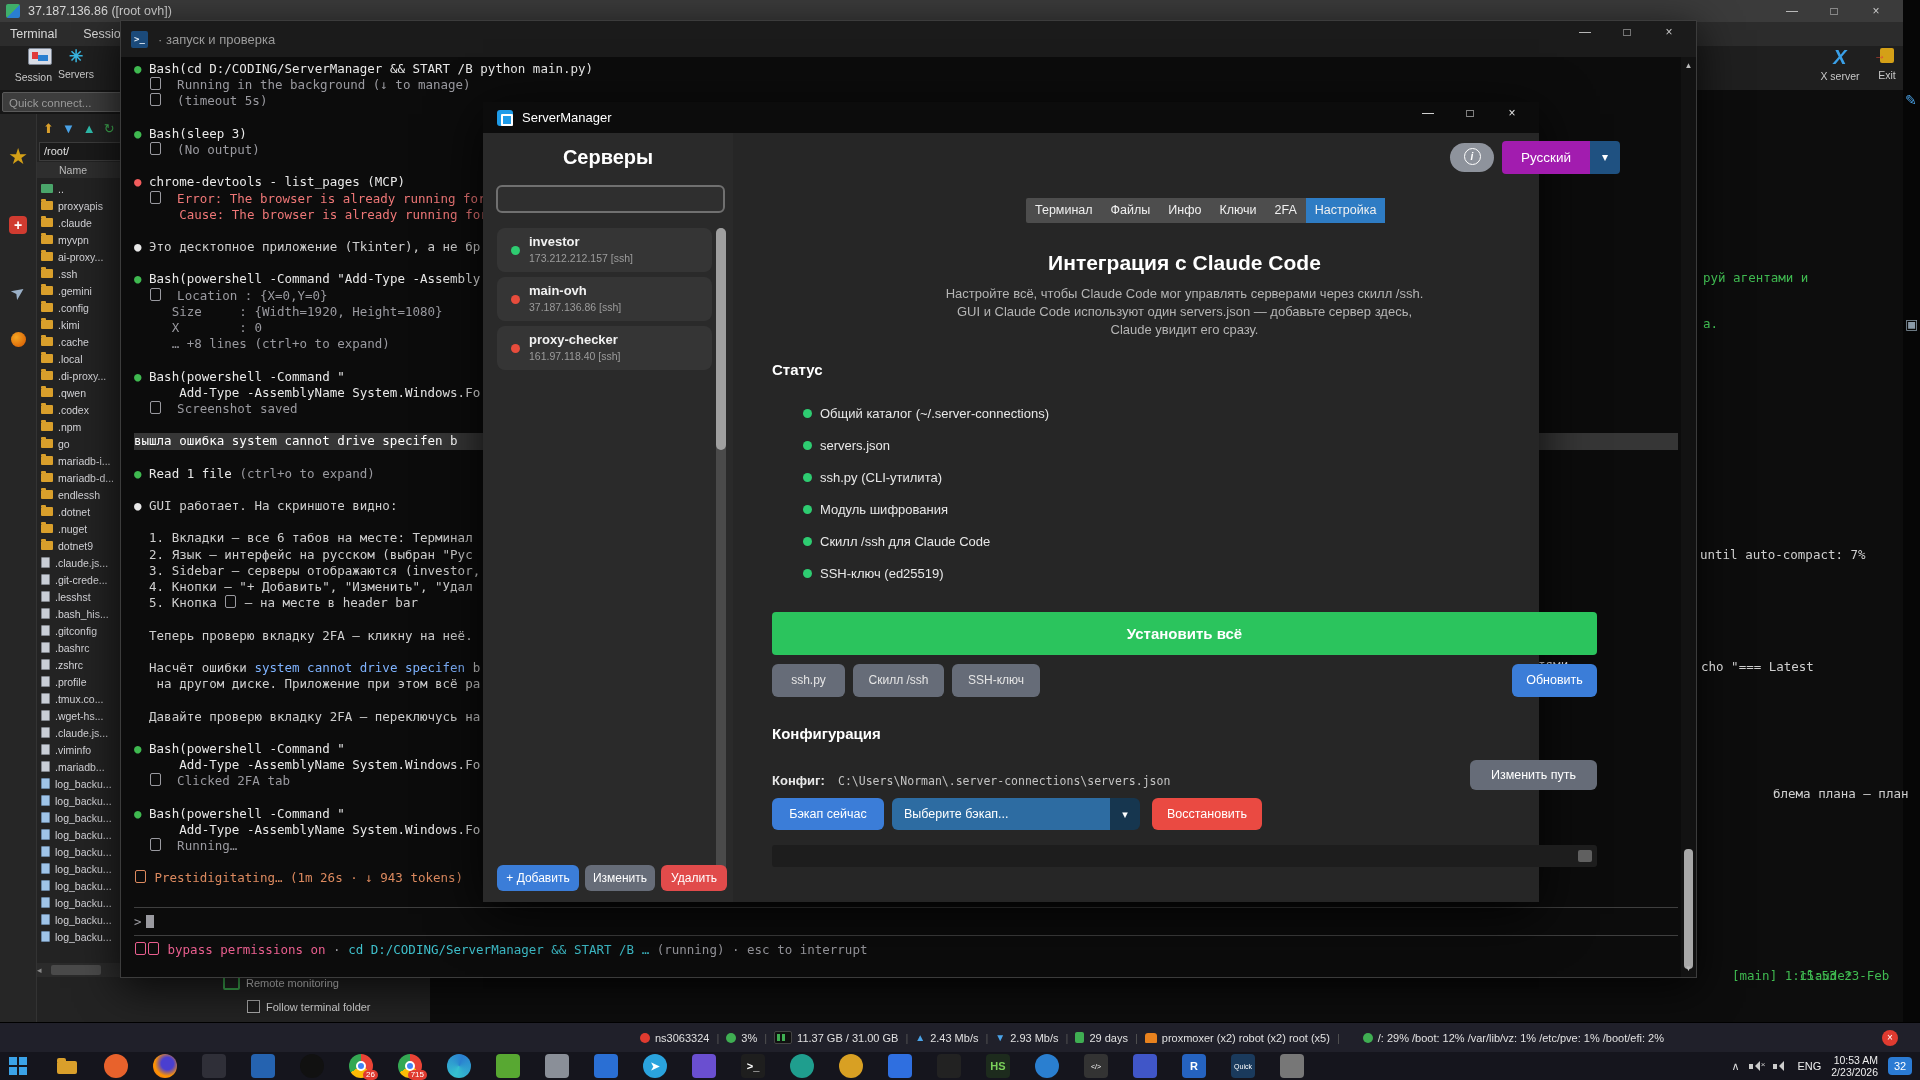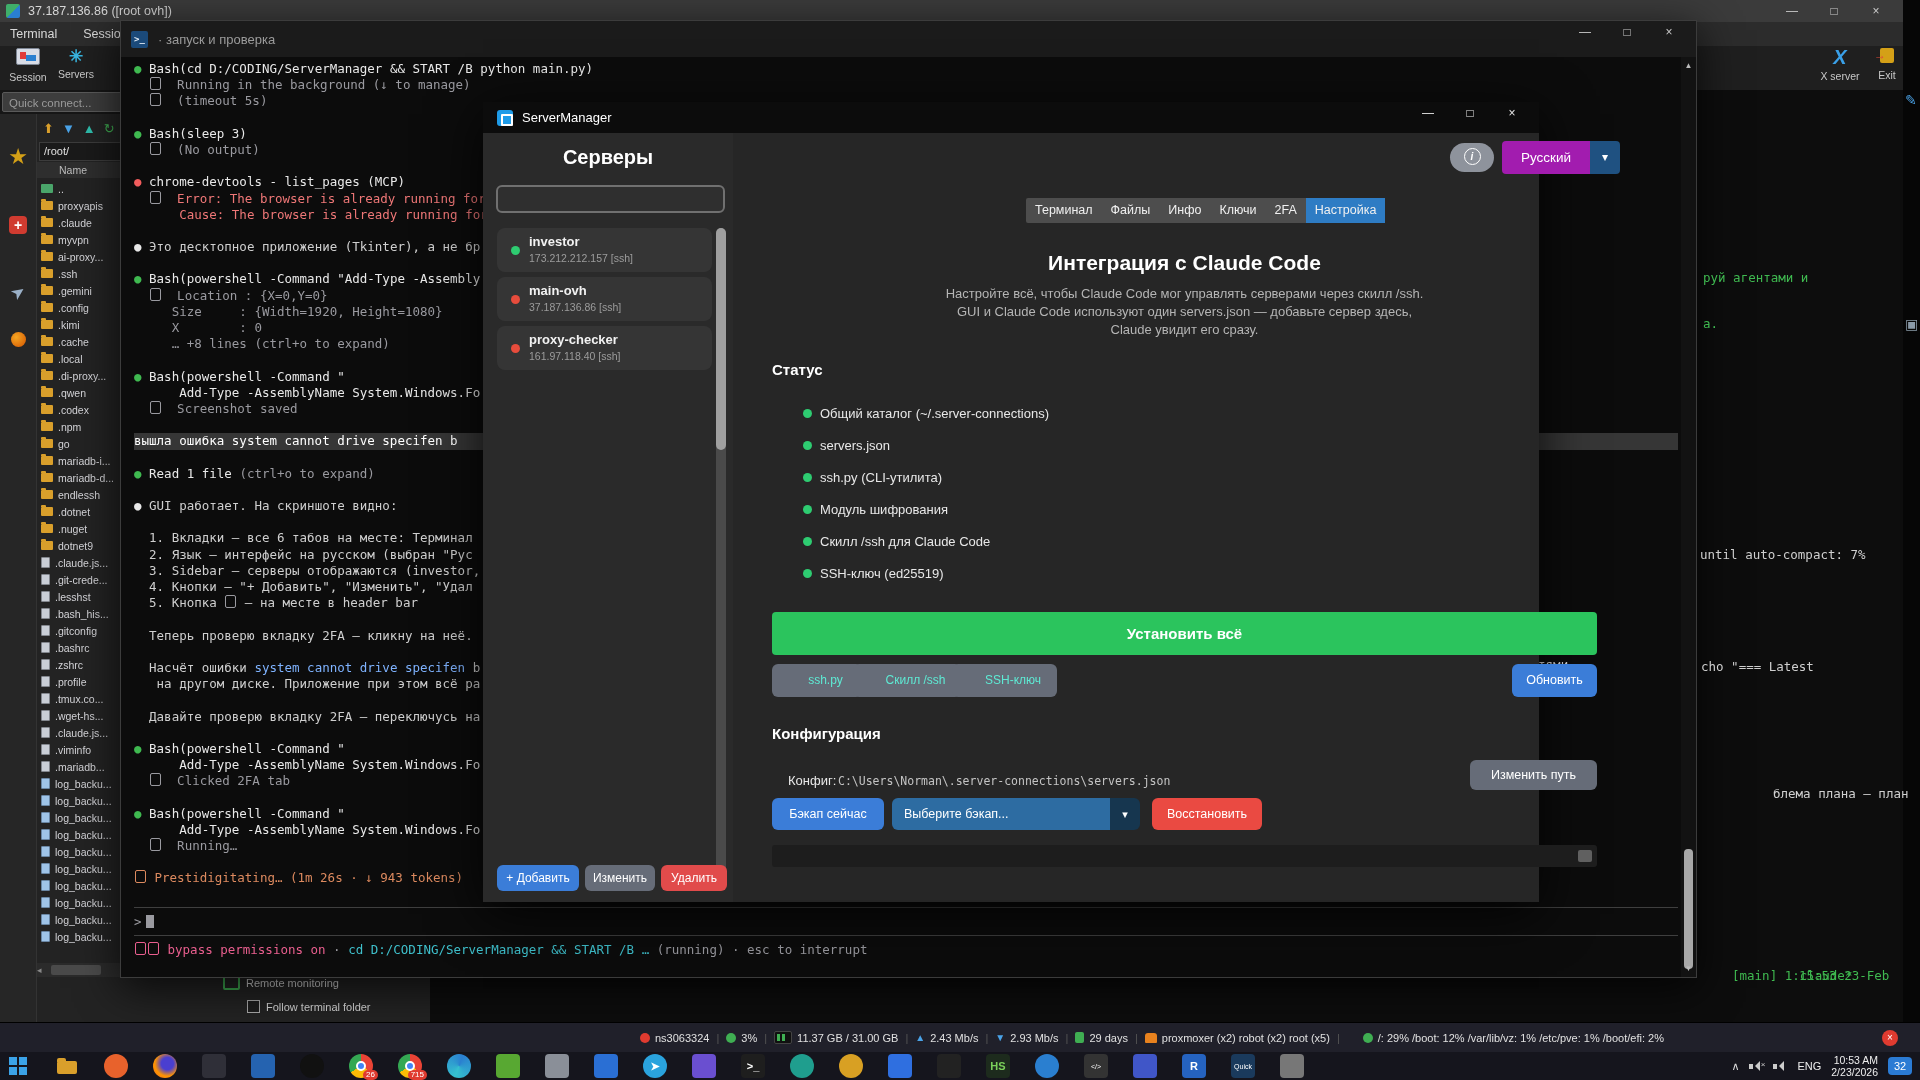--- a/index.html
+++ b/index.html
@@ -118,24 +118,24 @@
   .sm-tab.active{background:#2e7cc4;}
   #sm-heading{position:absolute;left:39px;top:118px;width:825px;text-align:center;font-size:21px;font-weight:bold;color:#fff;}
   #sm-sub{position:absolute;left:39px;top:152px;width:825px;text-align:center;font-size:13px;color:#b5b5b5;line-height:18px;}
   #sm-status-title{position:absolute;left:39px;top:228px;font-size:15px;font-weight:bold;color:#fff;}
   #sm-status{position:absolute;left:70px;top:264px;}
   .stitem{height:32px;display:flex;align-items:center;gap:8px;}
   .stitem .gdot{width:9px;height:9px;border-radius:50%;background:#2ecc71;}
   .stitem .txt{font-size:13px;color:#e8e8e8;}
   #sm-install{position:absolute;left:39px;top:479px;width:825px;height:43px;background:#2bc45d;border-radius:4px;
       color:#fff;font-size:15px;font-weight:bold;text-align:center;line-height:43px;}
-  .gray-btn{position:absolute;top:531px;height:33px;background:#666c78;border-radius:6px;color:#5eead4;font-size:12px;text-align:center;line-height:33px;padding-left:17px;}
+  .gray-btn{position:absolute;top:531px;height:33px;background:#666c78;border-radius:6px;color:#e5e5e5;font-size:12px;text-align:center;line-height:33px;}
   #sm-refresh{position:absolute;left:779px;top:531px;width:85px;height:33px;background:#3b7dd8;border-radius:6px;color:#fff;font-size:12.5px;text-align:center;line-height:33px;}
   #sm-config-title{position:absolute;left:39px;top:592px;font-size:15px;font-weight:bold;color:#fff;}
-  #sm-config-label{position:absolute;left:55px;top:640px;font-size:13px;font-weight:normal;color:#e8e8e8;}
+  #sm-config-label{position:absolute;left:39px;top:640px;font-size:13px;font-weight:bold;color:#e8e8e8;}
   #sm-config-path{position:absolute;left:105px;top:641px;font-size:11.5px;color:#c4c4c4;font-family:"DejaVu Sans Mono",monospace;}
   #sm-changepath{position:absolute;left:737px;top:627px;width:127px;height:30px;background:#666c78;border-radius:6px;color:#fff;font-size:12.5px;text-align:center;line-height:30px;}
   #sm-backup{position:absolute;left:39px;top:665px;width:112px;height:32px;background:#3b7dd8;border-radius:6px;color:#fff;font-size:12.5px;text-align:center;line-height:32px;}
   #sm-bselect{position:absolute;left:159px;top:665px;width:248px;height:32px;border-radius:6px;overflow:hidden;display:flex;}
   #sm-bselect .txt{flex:1;background:#2d6ca2;color:#fff;font-size:12.5px;line-height:32px;padding-left:12px;}
   #sm-bselect .chev{width:30px;background:#16364f;color:#fff;text-align:center;line-height:32px;font-size:11px;}
   #sm-restore{position:absolute;left:419px;top:665px;width:110px;height:32px;background:#ea4a42;border-radius:6px;color:#fff;font-size:12.5px;text-align:center;line-height:32px;}
   #sm-logbar{position:absolute;left:39px;top:712px;width:825px;height:22px;background:#1d1d1d;border-radius:3px;}
   #sm-lognub{position:absolute;right:5px;top:5px;width:14px;height:12px;background:#606060;border-radius:2px;}
 
@@ -191,21 +191,21 @@
           <span>—</span>
           <span>□</span>
           <span>×</span>
         </span>
     </div>
     <div id="mx-menubar">
       <span>Terminal</span>
       <span>Sessions</span>
     </div>
     <div id="mx-ribbon">
-      <span class="rb-btn" style="left:4px;">
+      <span class="rb-btn" style="left:4px;text-align:right;">
         <span class="ic-session"></span>
         <span class="lbl">Session</span>
       </span>
       <span class="rb-btn" style="left:52px;">
         <span class="ic-servers">✳</span>
         <span class="lbl">Servers</span>
       </span>
       <span class="rb-btn" style="left:1812px;width:56px;">
         <span class="ic-xserver">X</span>
         <span class="lbl">X server</span>

